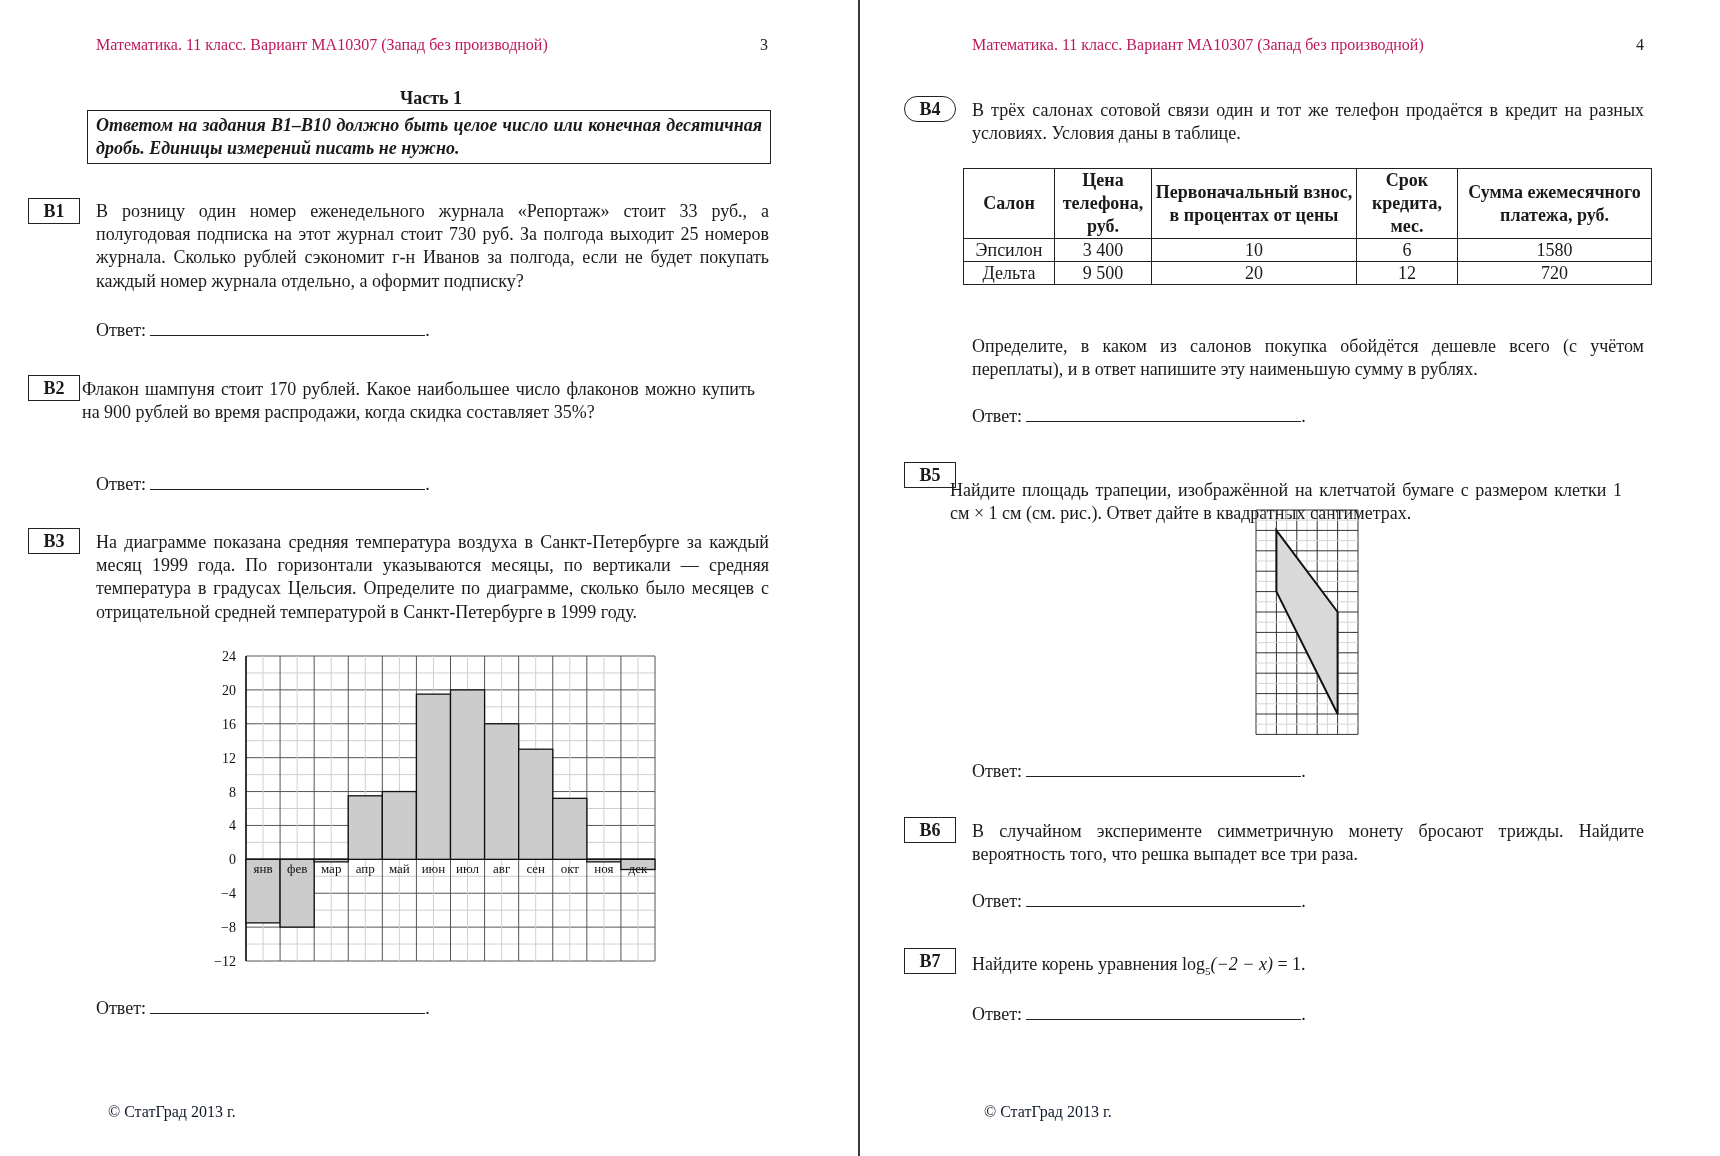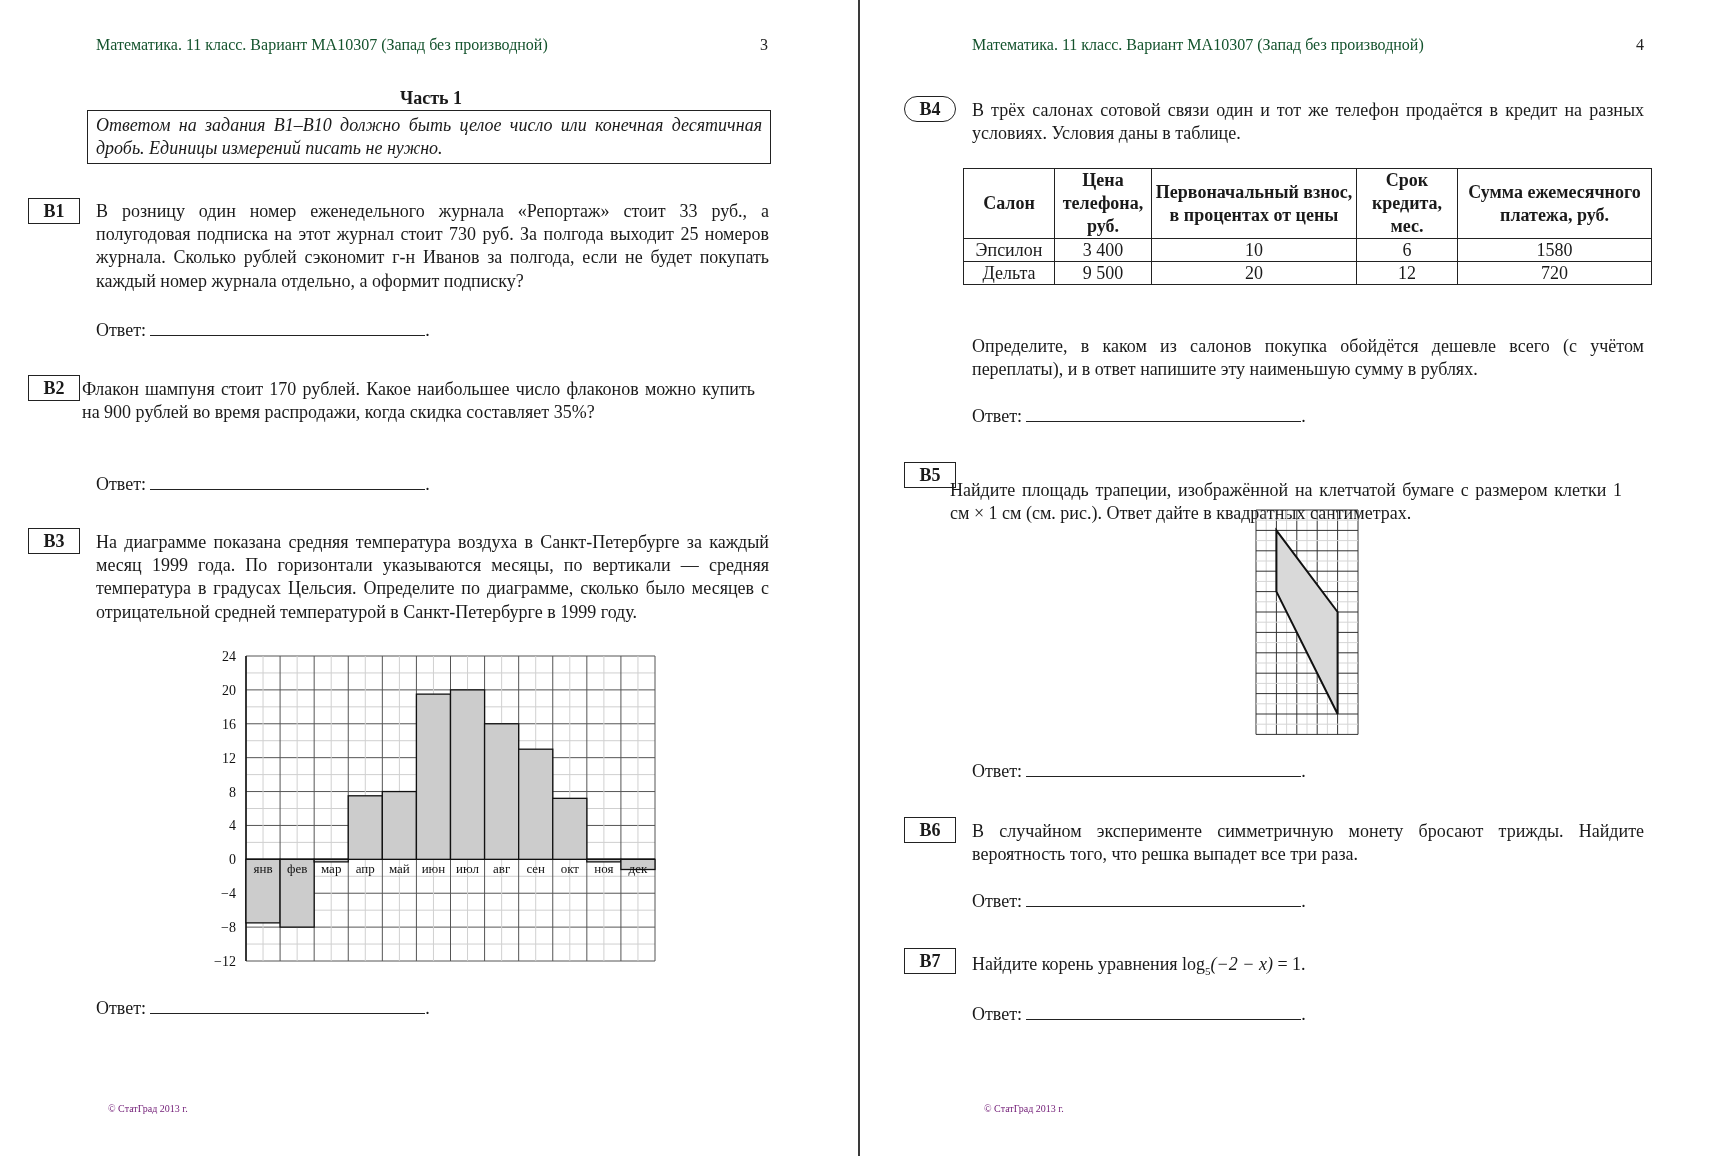--- a/index.html
+++ b/index.html
@@ -2,38 +2,38 @@
 <html><head>
   <meta charset="utf-8">
   <style>
     html, body { margin: 0; padding: 0; }
     body {
       width: 1720px; height: 1156px; background: #ffffff; position: relative; overflow: hidden;
       font-family: "Liberation Serif", "DejaVu Serif", serif; color: #1a1a1a;
     }
     .abs { position: absolute; }
     .divider { position: absolute; left: 858px; top: 0; width: 2px; height: 1156px; background: #3a3a3a; }
-    .hdr { position: absolute; top: 36px; font-size: 16px; color: #14532d; }
+    .hdr { position: absolute; top: 36px; font-size: 16px; color: #be185d; }
     .pagenum { position: absolute; top: 36px; font-size: 16px; color: #222; }
     .part-title { position: absolute; left: 0; width: 862px; top: 88px; text-align: center; font-weight: bold; font-size: 18px; }
     .instr-box {
       position: absolute; left: 87px; top: 110px; width: 684px; height: 54px; border: 1.5px solid #222;
-      box-sizing: border-box; padding: 3px 8px; font-weight: normal; font-style: italic; font-size: 18px; line-height: 23px;
+      box-sizing: border-box; padding: 3px 8px; font-weight: bold; font-style: italic; font-size: 18px; line-height: 23px;
       text-align: justify; text-align-last: left;
     }
     .tag {
       position: absolute; width: 52px; height: 26px; border: 1.5px solid #222; box-sizing: border-box;
       font-weight: bold; font-size: 18px; text-align: center; line-height: 24px; background: #fff;
     }
     .qtext {
       position: absolute; font-size: 18px; line-height: 23.2px; text-align: justify; text-align-last: left;
     }
     .answer { position: absolute; font-size: 18px; }
     .answer .line { display: inline-block; width: 275px; border-bottom: 1.5px solid #222; height: 16px; vertical-align: baseline; margin-left: 4px; }
-    .footer { position: absolute; top: 1103px; font-size: 10px; color: #701a75; }
+    .footer { position: absolute; top: 1103px; font-size: 16px; color: #0f172a; }
     table.salons { position: absolute; left: 963px; top: 168px; width: 689px; border-collapse: collapse; font-size: 18px; }
     table.salons th, table.salons td { border: 1.5px solid #222; text-align: center; padding: 0 2px; }
     table.salons th { font-weight: bold; line-height: 23px; height: 69px; }
     table.salons td { line-height: 22px; height: 22px; }
     .formula { font-size: 18px; }
     .formula sub { font-size: 11px; }
     svg text { font-family: "Liberation Serif", "DejaVu Serif", serif; }
   </style>
 </head>
 <body>

